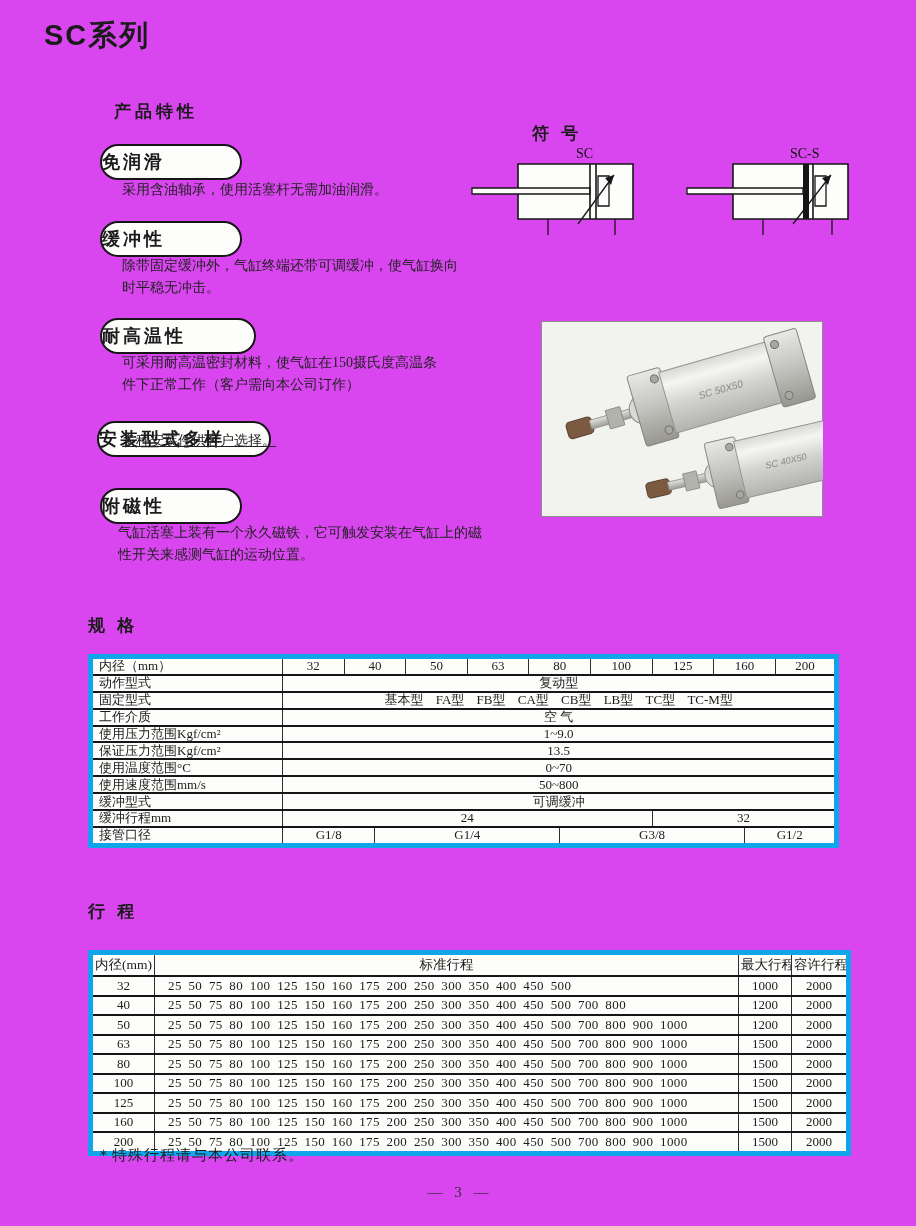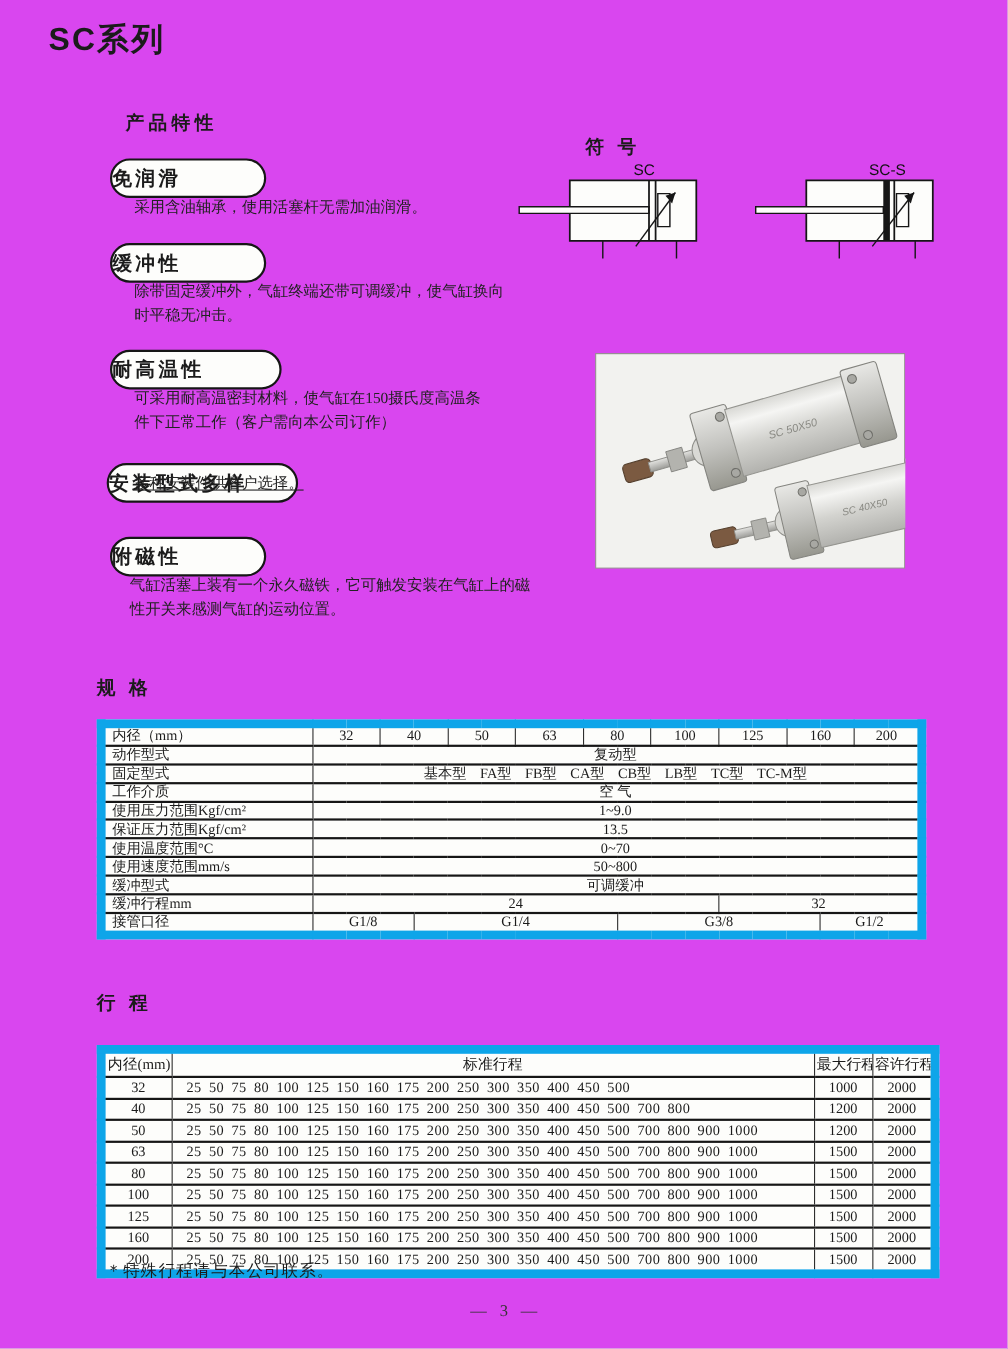--- a/index.html
+++ b/index.html
@@ -15,32 +15,32 @@
   }
   .section-heading{position:absolute;font-size:17px;font-weight:bold;letter-spacing:4px;}
   
   .feature-oval{
     position:absolute;border:2px solid #161616;border-radius:60px;
     display:flex;align-items:center;justify-content:flex-start;
     font-size:18px;font-weight:bold;letter-spacing:3px;background:#fdfdfb;
   }
   .feature-desc{position:absolute;font-size:14px;line-height:1.55;color:#222;}
   
-  .symbol-label{position:absolute;font-size:14px;font-family:Liberation Sans, sans-serif;color:#111;}
+  .symbol-label{position:absolute;font-size:14px;font-family:Liberation Serif, serif;color:#111;}
   .symbol-svg{position:absolute;}
   .symbol-svg line,.symbol-svg rect,.symbol-svg path{vector-effect:non-scaling-stroke;}
   
   .photo-svg{position:absolute;left:541px;top:321px;}
   
   table.scan{border-collapse:collapse;table-layout:fixed;background:#fdfdfb;}
   table.scan td{
     border-left:1px solid #2e2e2e;border-top:2px solid #161616;
     font-size:13px;text-align:center;padding:0 2px;white-space:nowrap;overflow:hidden;
   }
-  table.scan{border:8px solid #0ea5e9;}
+  table.scan{border:5px solid #0ea5e9;}
   .spec-table-wrap{position:absolute;left:88px;top:654px;}
   .spec-table td{height:14.9px;line-height:14px;}
   .spec-table td.rowlabel{text-align:left;padding-left:6px;}
   .spec-table td.mount-val{word-spacing:9px;}
   .stroke-table-wrap{position:absolute;left:88px;top:950px;}
   .stroke-table td{height:17.5px;line-height:16px;}
   .stroke-table td.strokes{text-align:left;padding-left:13px;letter-spacing:.4px;word-spacing:3px;}
   .stroke-table tr.hdr td{height:20px;font-size:13.5px;}
   
   .footnote{position:absolute;left:96px;top:1146px;font-size:15px;letter-spacing:1px;}

